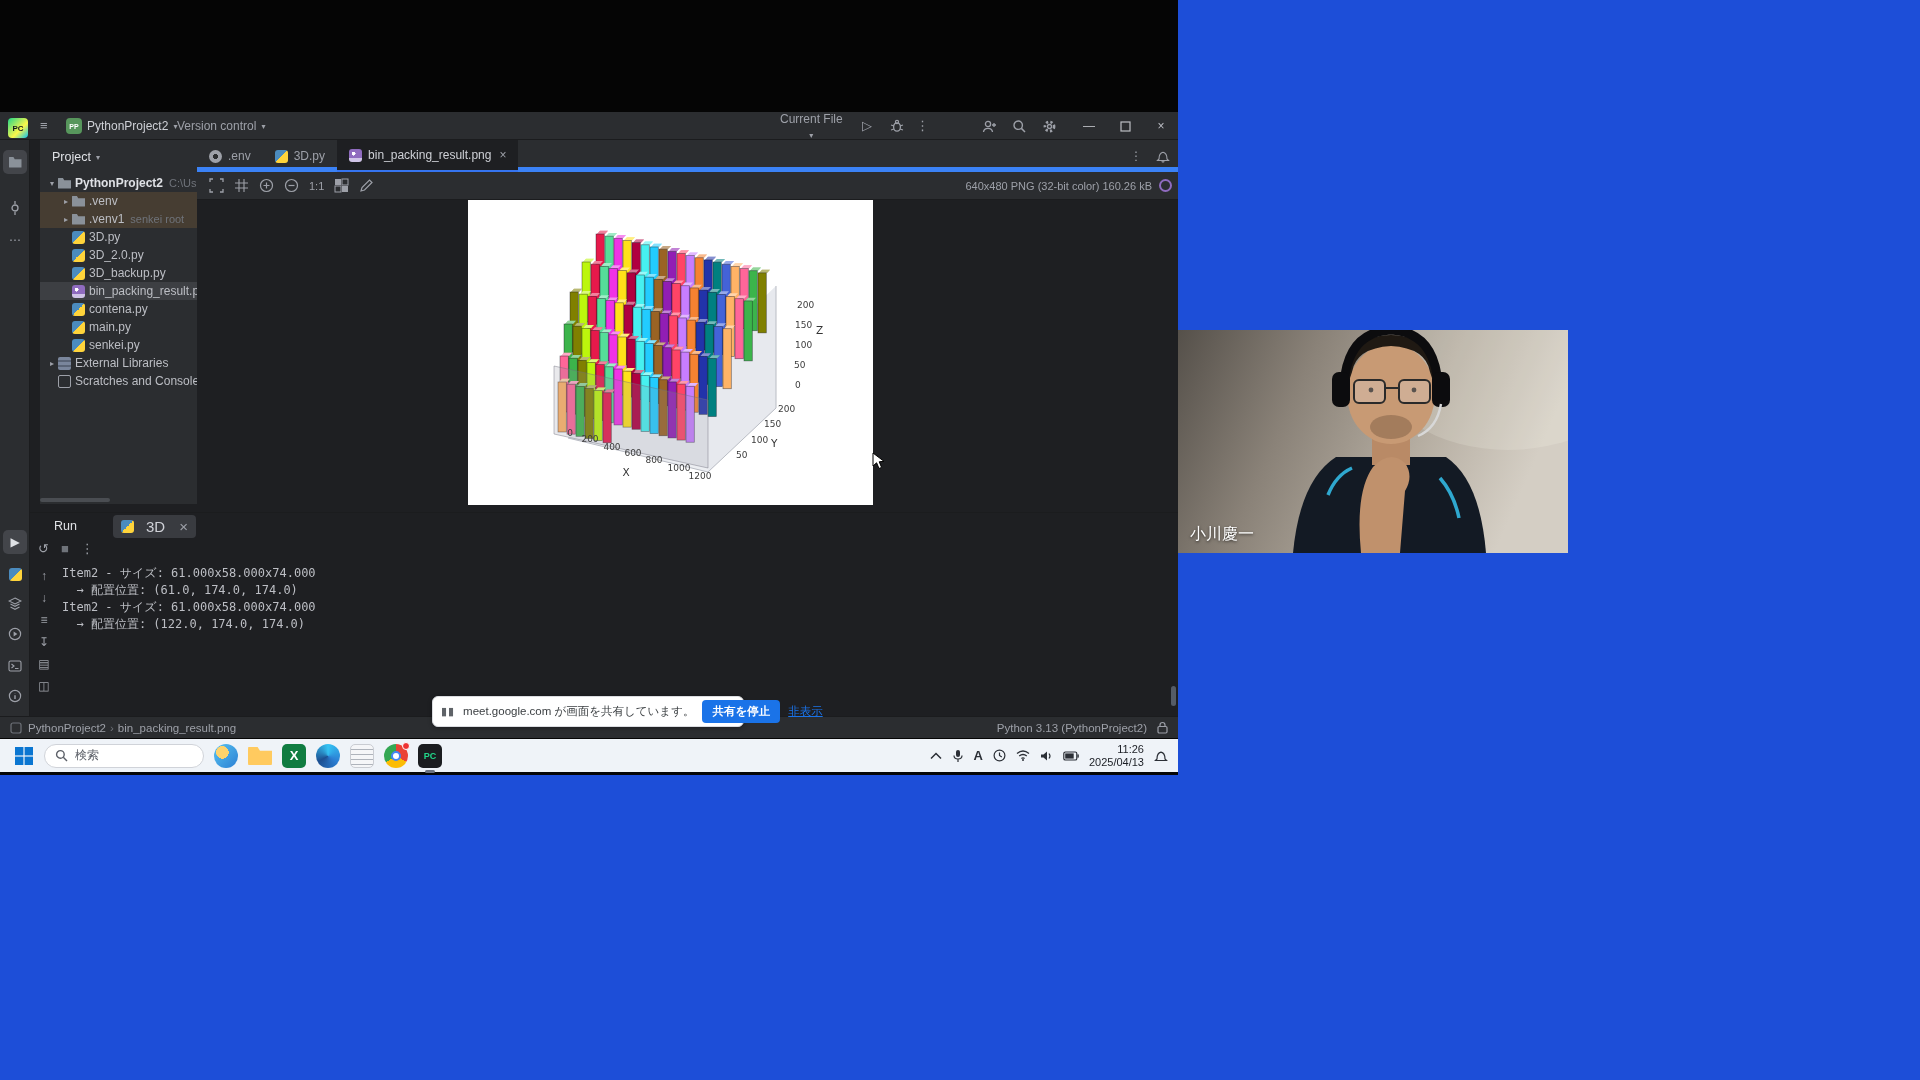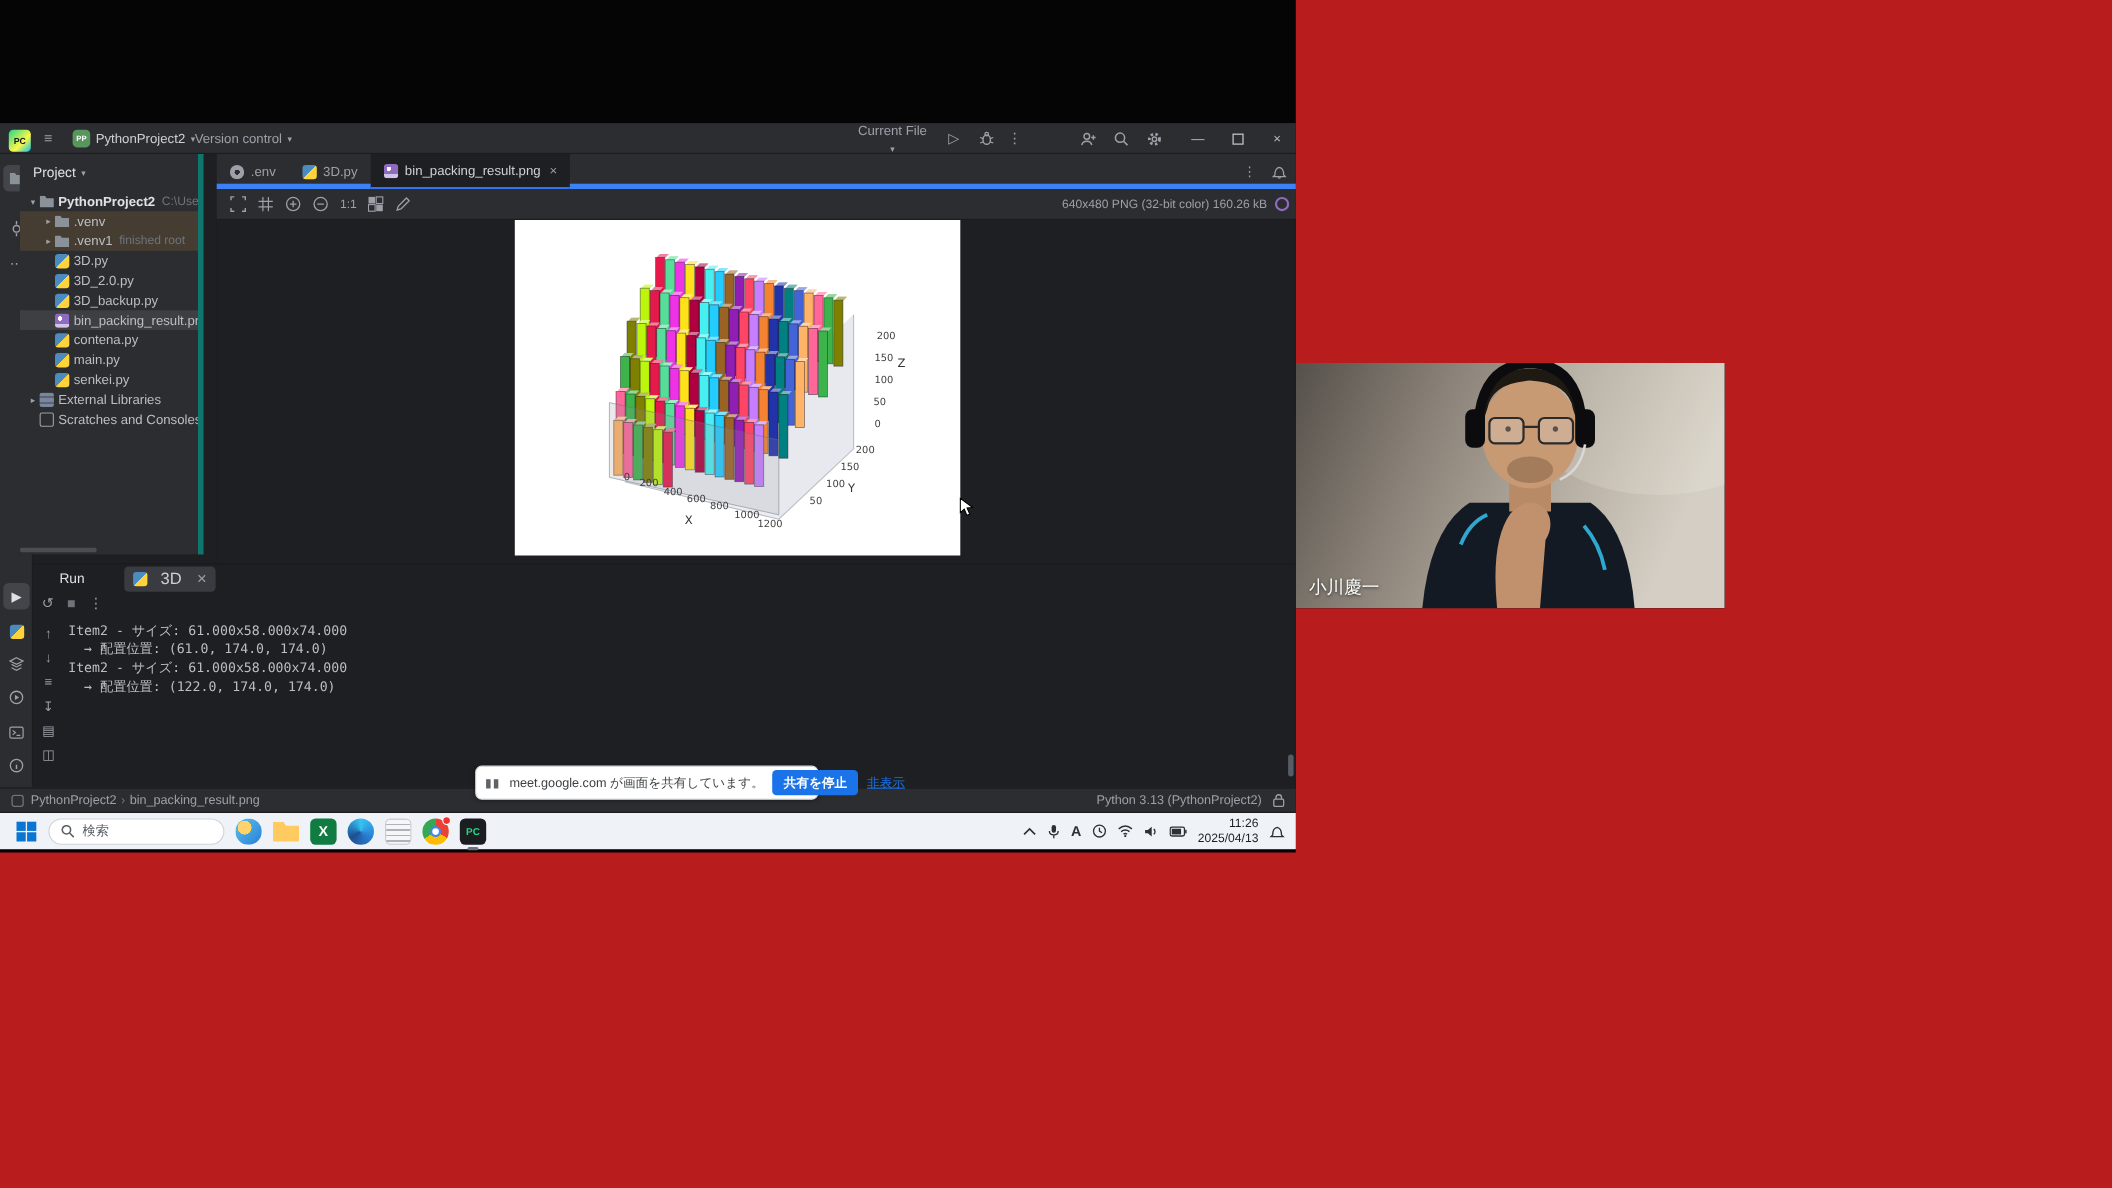--- a/index.html
+++ b/index.html
@@ -1,18 +1,18 @@
 <!DOCTYPE html>
 <html><head>
 <meta charset="utf-8">
 <style>
   * { margin:0; padding:0; box-sizing:border-box; }
   html,body { width:1920px; height:1080px; background:#000; overflow:hidden;
               font-family:"Liberation Sans", sans-serif; }
-  .stage { position:relative; width:1920px; height:1080px; background:#b91c1c; }
+  .stage { position:relative; width:1920px; height:1080px; background:#1d4ed8; }
 
   
   .share { position:absolute; left:0; top:0; width:1178px; height:775px; background:#050505; }
 
   
   .ide { position:absolute; left:0; top:112px; width:1178px; height:626px;
          background:#1e1f22; color:#bcbec4; font-size:12px; }
 
   
   .titlebar { position:absolute; left:0; top:0; width:100%; height:28px;
@@ -31,21 +31,21 @@
             justify-content:center; color:#bcbec4; font-size:12px; }
 
   
   .left-strip { position:absolute; left:0; top:28px; width:30px; height:576px;
                 background:#2b2d30; border-right:1px solid #1b1c1e; }
   .strip-ic { position:absolute; left:3px; width:24px; height:24px; border-radius:5px;
               display:flex; align-items:center; justify-content:center; color:#9da0a8; font-size:12px; }
   .strip-ic.on { background:#43454a; color:#dfe1e5; }
 
   
-  .project-panel { position:absolute; left:18px; top:28px; width:167px; height:364px;
+  .project-panel { position:absolute; left:40px; top:28px; width:167px; height:364px;
                    background:#2b2d30; border-right:5px solid #0f766e; overflow:hidden; }
   .pp-head { height:34px; display:flex; align-items:center; padding-left:12px; gap:5px;
              color:#dfe1e5; font-size:12.5px; }
   .tree-row { height:18px; display:flex; align-items:center; color:#bcbec4; font-size:12px;
               white-space:nowrap; }
   .tree-row.sel { background:#3d3f43; }
   .tree-row.exc { background:rgba(178,124,58,0.20); }
   .tree-row .chv { width:12px; font-size:8px; color:#9da0a8; text-align:center; flex:none; }
   .tree-row .nm { margin-left:4px; }
   .tree-row .nm.bold { color:#dfe1e5; font-weight:bold; }
@@ -279,21 +279,21 @@
             </div>
             <div class="tree-row exc" style="padding-left: 20px;">
               <span class="chv">▸</span>
               <span class="fi folder"></span>
               <span class="nm">.venv</span>
             </div>
             <div class="tree-row exc" style="padding-left: 20px;">
               <span class="chv">▸</span>
               <span class="fi folder"></span>
               <span class="nm">.venv1</span>
-              <span class="sfx">finished root</span>
+              <span class="sfx">senkei root</span>
             </div>
             <div class="tree-row" style="padding-left: 20px;">
               <span class="chv"></span>
               <span class="fi python"></span>
               <span class="nm">3D.py</span>
             </div>
             <div class="tree-row" style="padding-left: 20px;">
               <span class="chv"></span>
               <span class="fi python"></span>
               <span class="nm">3D_2.0.py</span>

